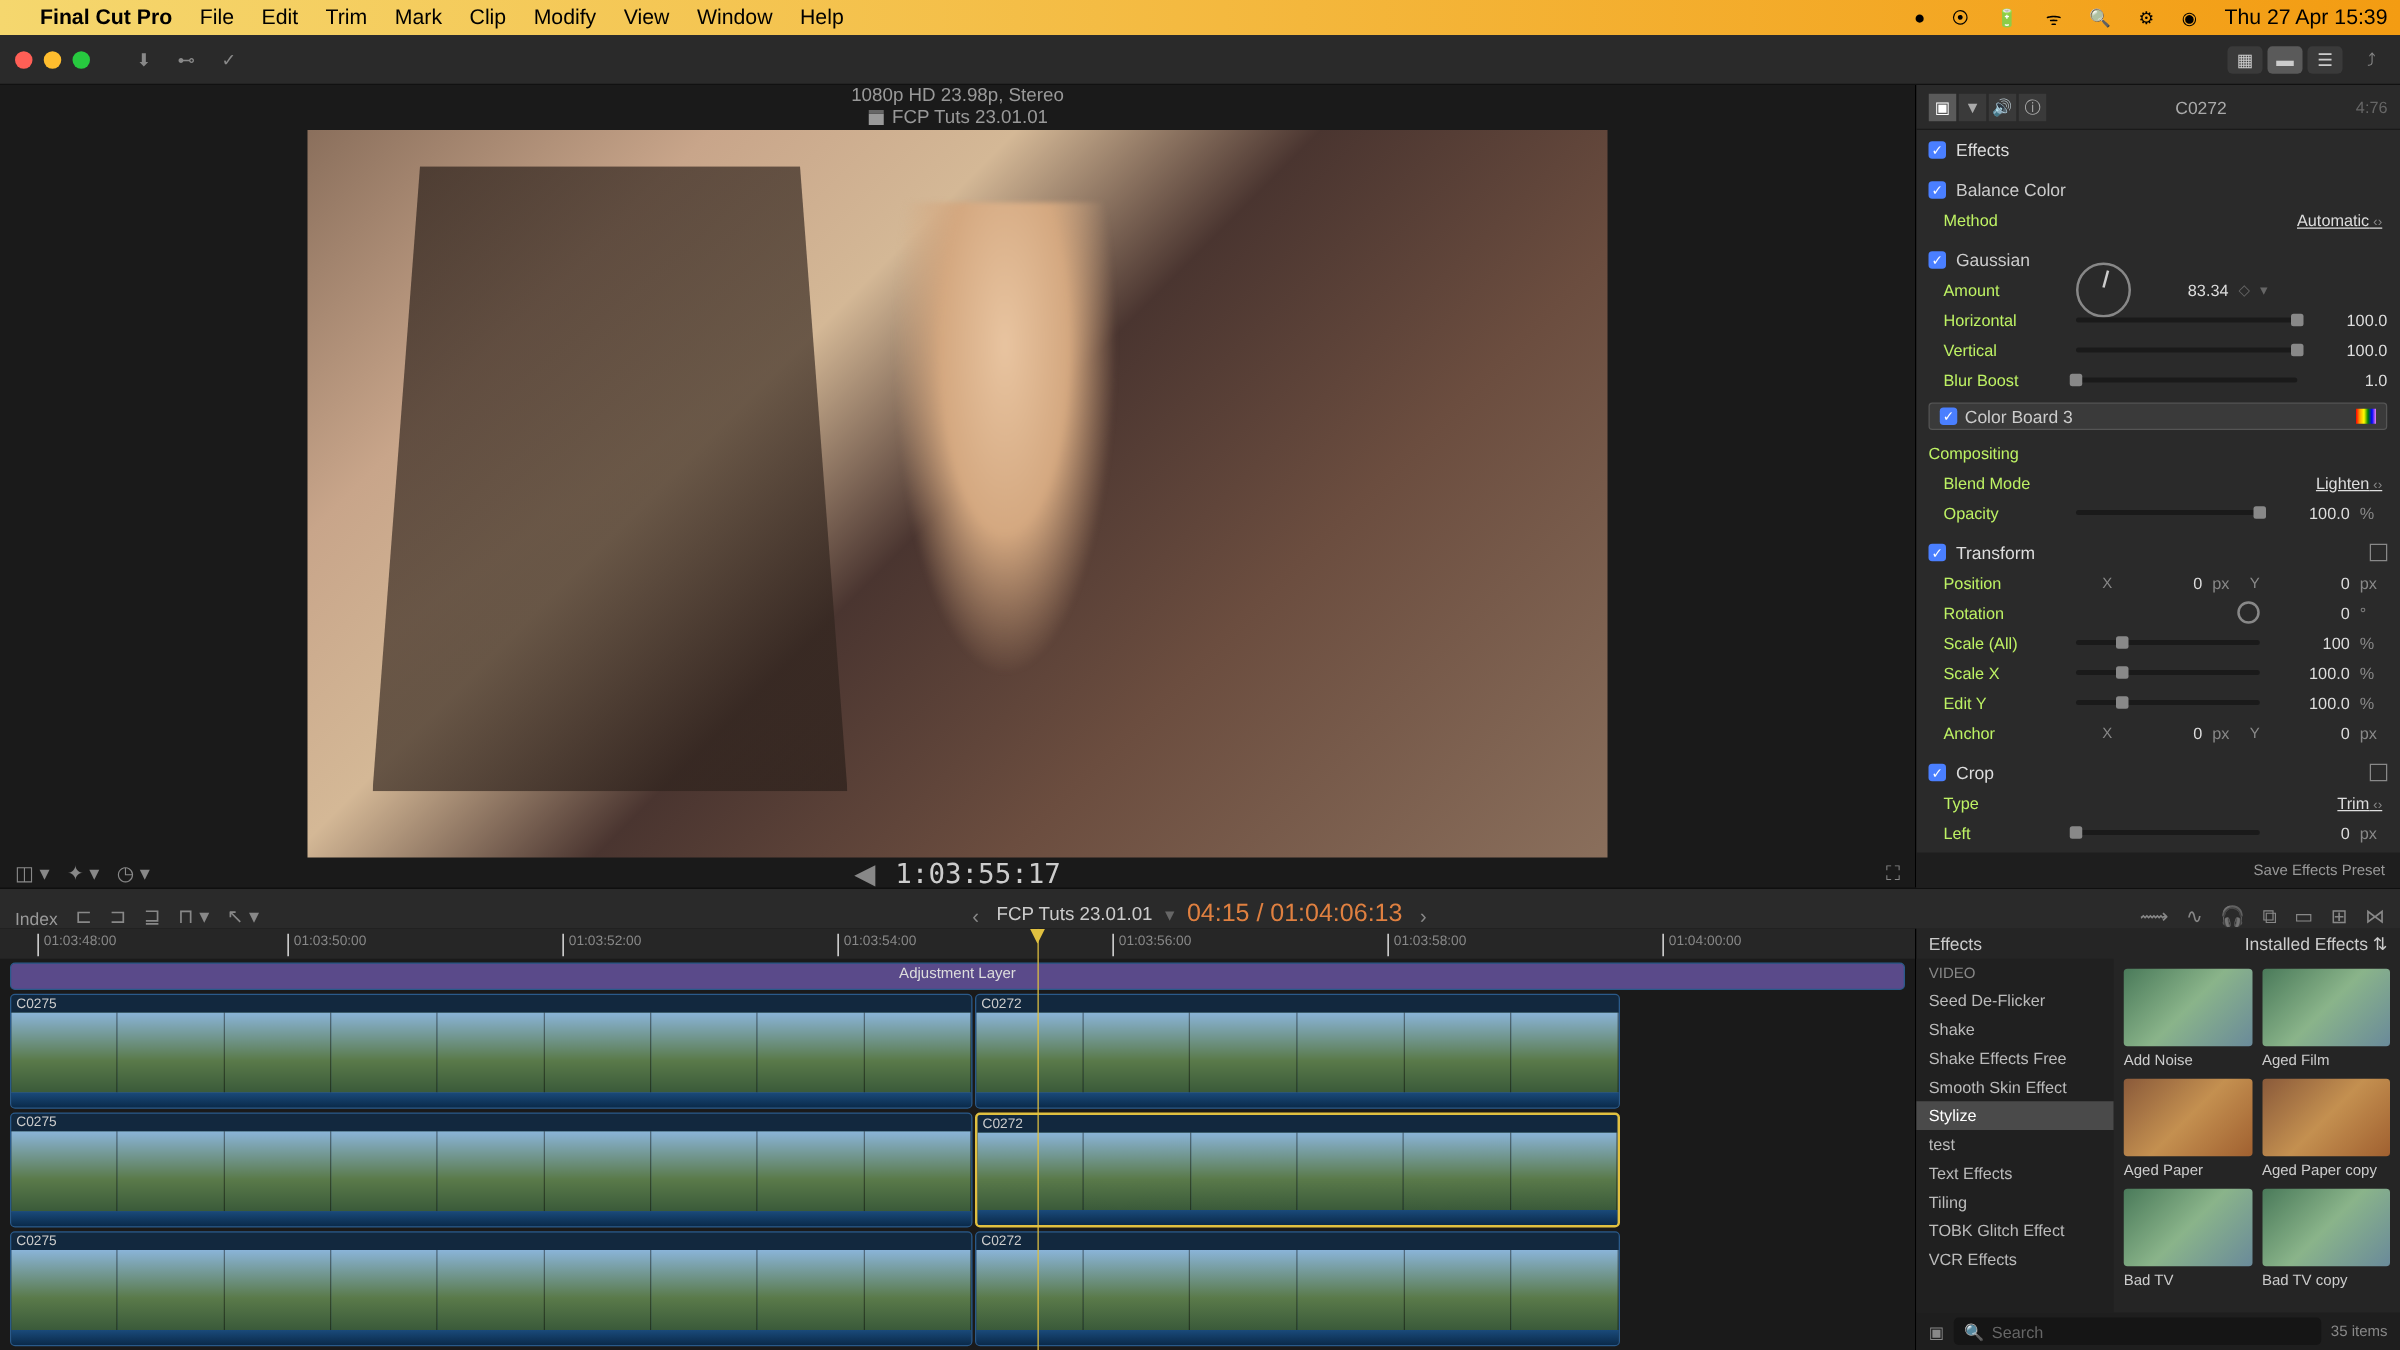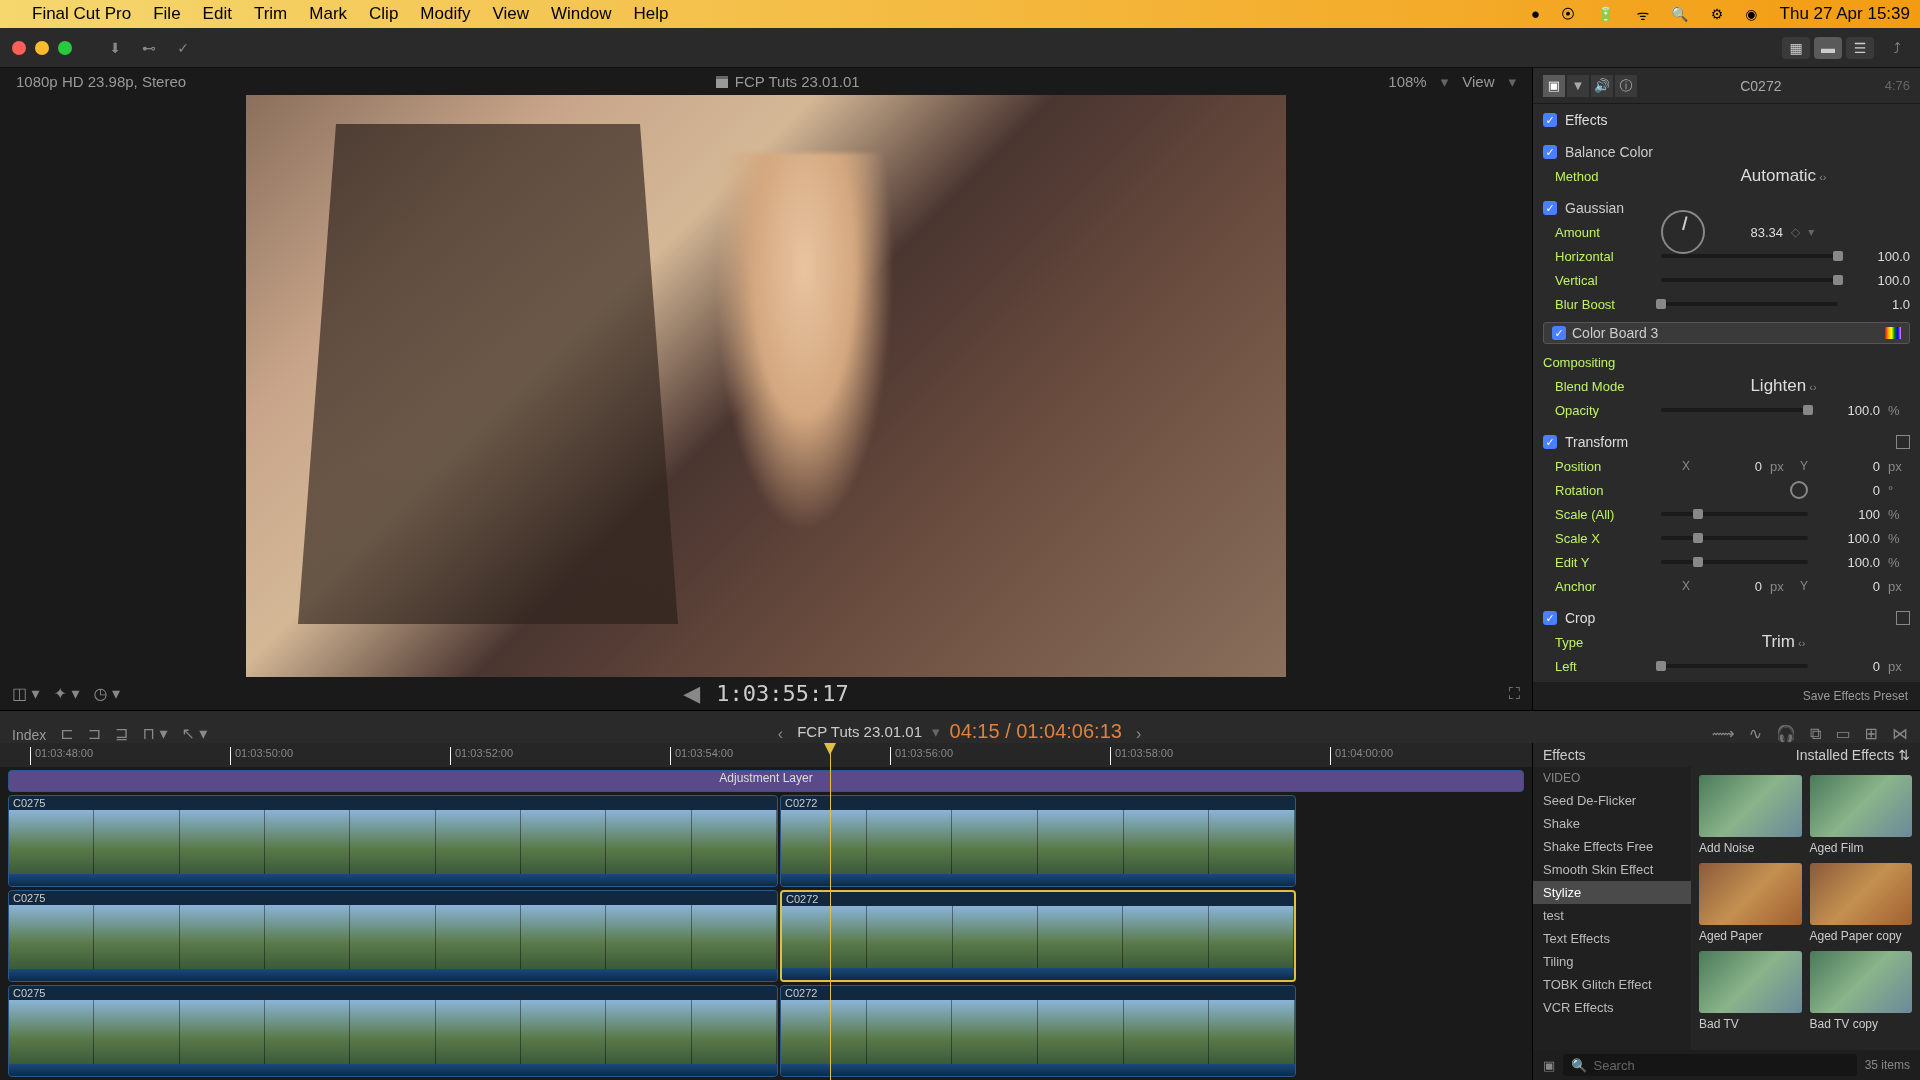--- a/index.html
+++ b/index.html
@@ -1,34 +1,34 @@
 <!DOCTYPE html>
 <html><head>
 <meta charset="utf-8">
 <style>
 * { margin:0; padding:0; box-sizing:border-box; font-family:-apple-system,BlinkMacSystemFont,"Helvetica Neue",sans-serif; }
 body { width:1920px; height:1080px; background:#1a1a1a; color:#ccc; overflow:hidden; font-size:14px; }
 .menubar { height:28px; background:linear-gradient(90deg,#f5d76e 0%,#f39c12 100%); display:flex; align-items:center; padding:0 10px; justify-content:space-between; color:#000; }
 .menubar .left, .menubar .right { display:flex; align-items:center; gap:22px; }
 .menubar .item { font-size:17px; }
-.menubar .bold { font-weight:400; }
+.menubar .bold { font-weight:700; }
 .apple-logo { font-size:19px; }
 .toolbar { height:40px; background:#2a2a2a; display:flex; align-items:center; padding:0 12px; gap:12px; border-bottom:1px solid #111; }
 .traffic { display:flex; gap:9px; margin-right:20px; }
 .dot { width:14px; height:14px; border-radius:50%; }
 .red{background:#ff5f56}.yellow{background:#ffbd2e}.green{background:#27c93f}
 .tb-icon { width:22px; height:22px; display:flex; align-items:center; justify-content:center; color:#888; cursor:pointer; }
 .tb-spacer { flex:1; }
 .view-layout { display:flex; gap:4px; }
 .vl-btn { width:28px; height:22px; background:#3a3a3a; border-radius:4px; display:flex; align-items:center; justify-content:center; }
 .vl-btn.active { background:#5a5a5a; }
 
 .main { display:flex; height:calc(1080px - 28px - 40px - 370px); }
 .viewer-area { flex:1; background:#1a1a1a; display:flex; flex-direction:column; }
-.viewer-header { height:36px; display:flex; align-items:center; padding:0 16px; justify-content:space-between; color:#999; font-size:15px; }
+.viewer-header { height:36px; display:flex; align-items:center; padding:0 16px; justify-content:space-between; color:#999; font-size:15px;flex-direction:column; }
 .viewer-canvas { flex:1; display:flex; align-items:center; justify-content:center; position:relative; }
 .preview-img { width:1040px; height:582px; background:linear-gradient(135deg,#8a6f5c 0%,#c8a58a 20%,#d4b896 35%,#4a3530 50%,#6b4d3f 70%,#8a6f5c 100%); position:relative; overflow:hidden; }
 .preview-img::before { content:""; position:absolute; left:45%; top:10%; width:180px; height:380px; background:radial-gradient(ellipse at 50% 30%,#e8c4a0 0%,#d4a880 40%,transparent 70%); filter:blur(2px); }
 .preview-img::after { content:""; position:absolute; left:5%; top:5%; width:380px; height:500px; background:linear-gradient(145deg,#2a1f1a 0%,#3d2f26 50%,#2a1f1a 100%); clip-path:polygon(0 100%,10% 0,90% 0,100% 100%); opacity:0.7; }
 .viewer-footer { height:44px; display:flex; align-items:center; justify-content:center; gap:16px; color:#ccc; font-size:22px; position:relative; }
 .viewer-footer .left-tools, .viewer-footer .right-tools { position:absolute; display:flex; gap:14px; }
 .viewer-footer .left-tools { left:12px; }
 .viewer-footer .right-tools { right:12px; }
 .mini-icon { color:#888; font-size:16px; cursor:pointer; }
 
@@ -43,21 +43,21 @@
 .insp-section { padding:4px 10px; }
 .insp-row { display:flex; align-items:center; height:24px; gap:8px; }
 .insp-row.header { font-weight:500; color:#ddd; }
 .insp-row .label { flex:0 0 110px; color:#bef264; padding-left:12px; font-size:13px; }
 .insp-row .label.top { padding-left:0; }
 .insp-row .value { color:#ddd; text-align:right; flex:0 0 64px; font-size:13px; }
 .insp-row .unit { color:#888; width:22px; font-size:13px; }
 .insp-row .slider { flex:1; height:4px; background:#1a1a1a; border-radius:2px; position:relative; }
 .insp-row .slider .thumb { position:absolute; width:10px; height:10px; background:#888; border-radius:2px; top:-3px; transform:translateX(-50%); }
 .chk { width:14px; height:14px; background:#4a7fff; border-radius:3px; display:flex; align-items:center; justify-content:center; color:#fff; font-size:11px; }
-.insp-select { color:#ddd; flex:1; text-align:center; padding-right:4px; font-size:17px; }
+.insp-select { color:#ddd; flex:1; text-align:right; padding-right:4px; font-size:13px;text-decoration:underline; }
 .insp-select::after { content:" ‹›"; color:#888; font-size:11px; }
 .color-board { background:#3a3a3a; border:1px solid #555; border-radius:3px; padding:2px 8px; display:flex; align-items:center; gap:6px; margin:2px 10px; }
 .rainbow { width:16px; height:12px; background:linear-gradient(90deg,red,orange,yellow,green,blue,violet); margin-left:auto; }
 .insp-footer { height:28px; background:#1e1e1e; display:flex; align-items:center; justify-content:flex-end; padding:0 12px; color:#999; font-size:12px; }
 .keyf { color:#666; font-size:12px; }
 .dial { width:44px; height:44px; border:2px solid #888; border-radius:50%; position:relative; margin-right:6px; }
 .dial::after { content:""; position:absolute; width:2px; height:14px; background:#ccc; left:50%; top:4px; transform-origin:bottom; transform:translateX(-50%) rotate(15deg); }
 .reset-box { width:14px; height:14px; border:1px solid #888; }
 
 

